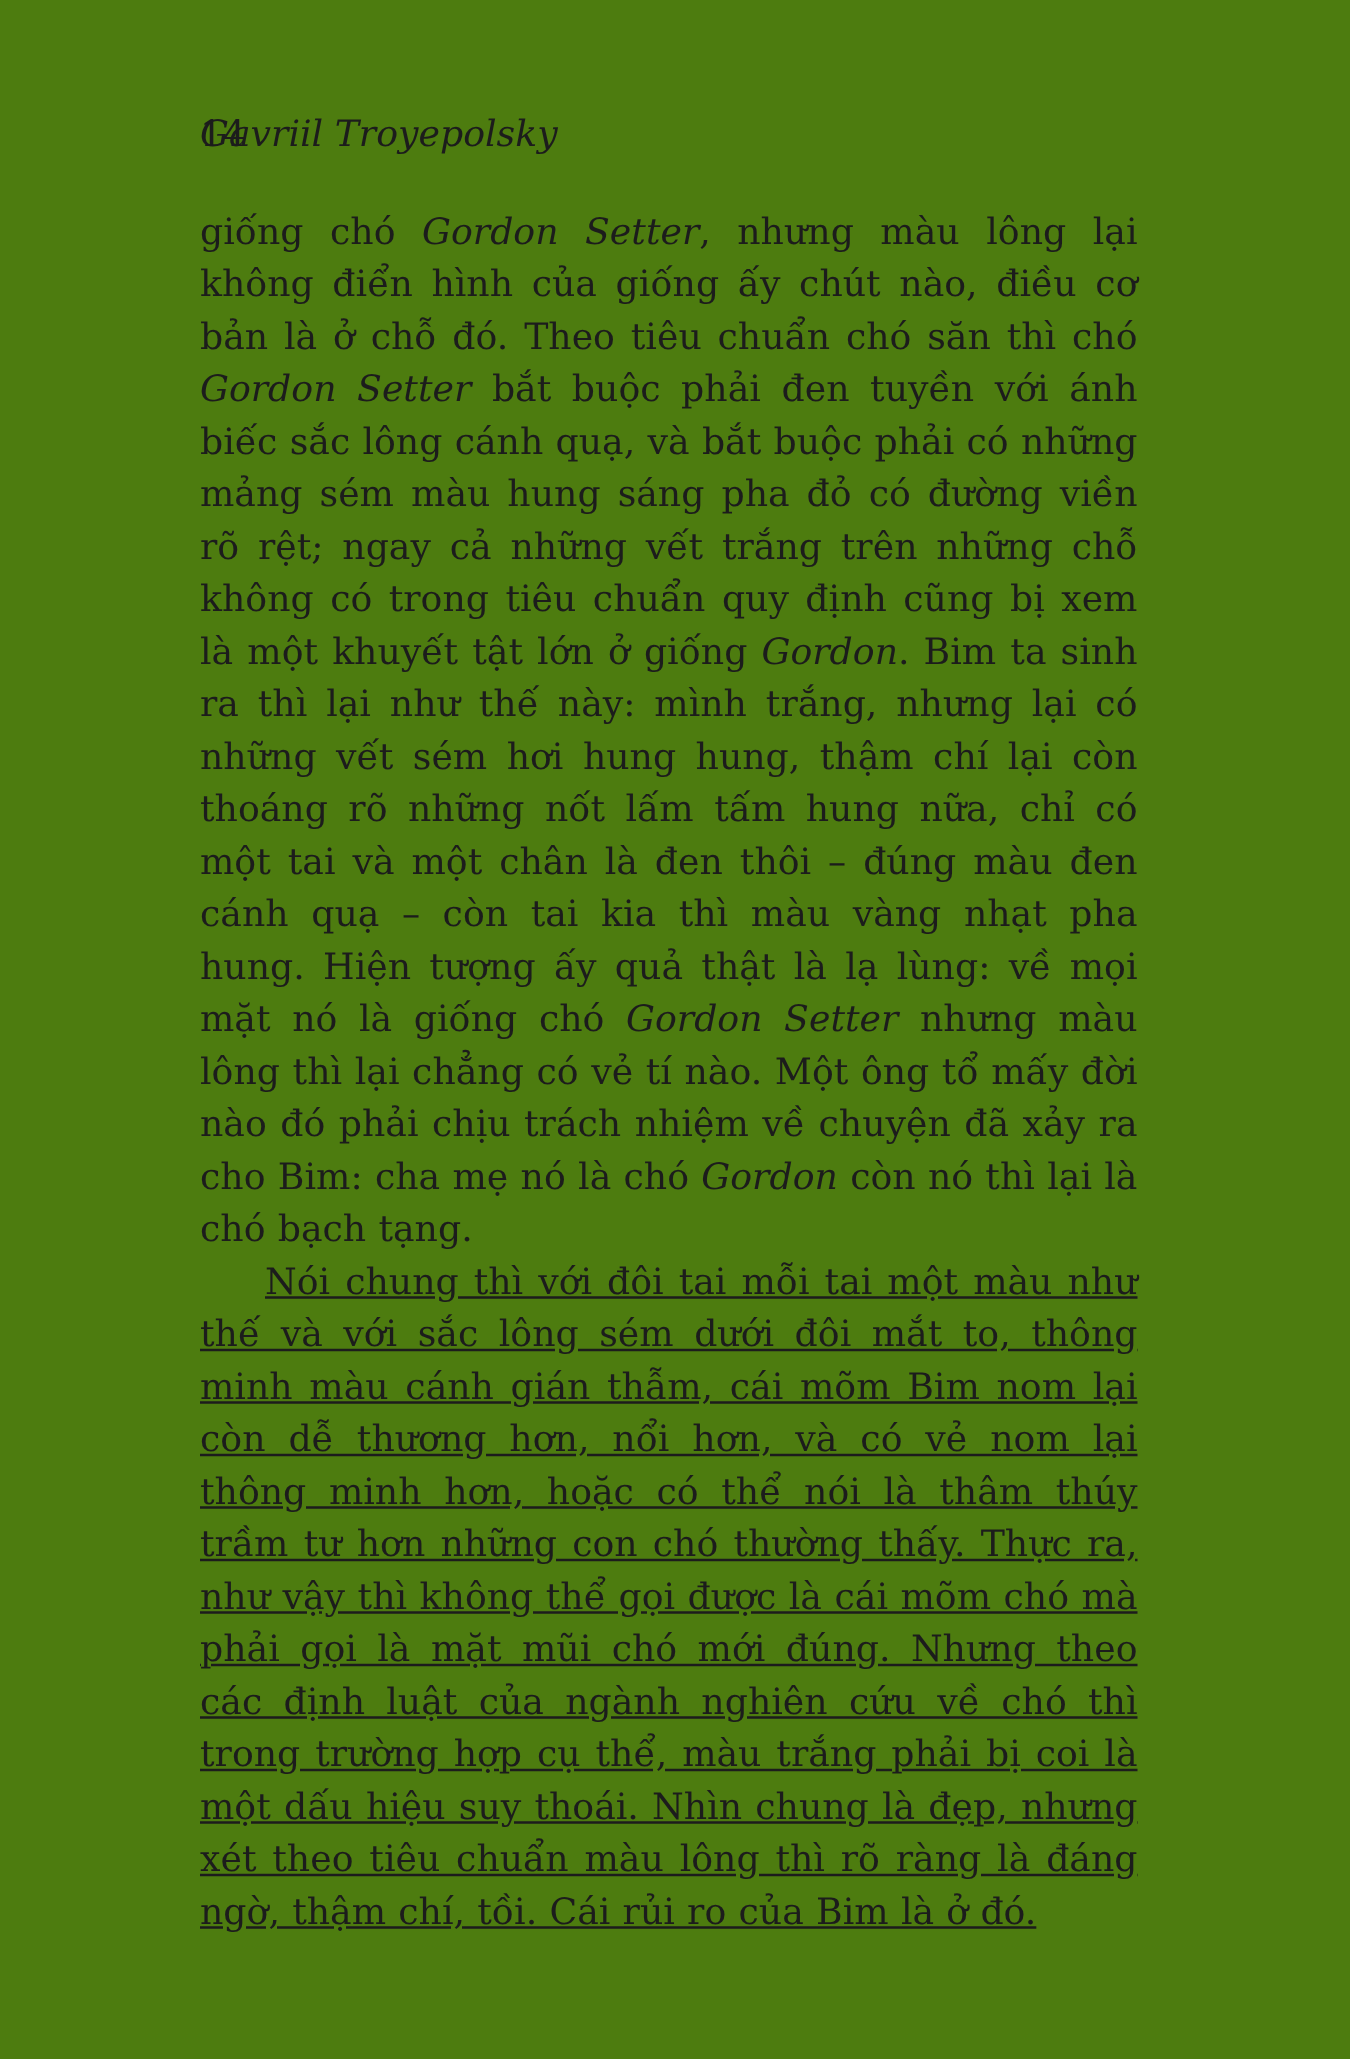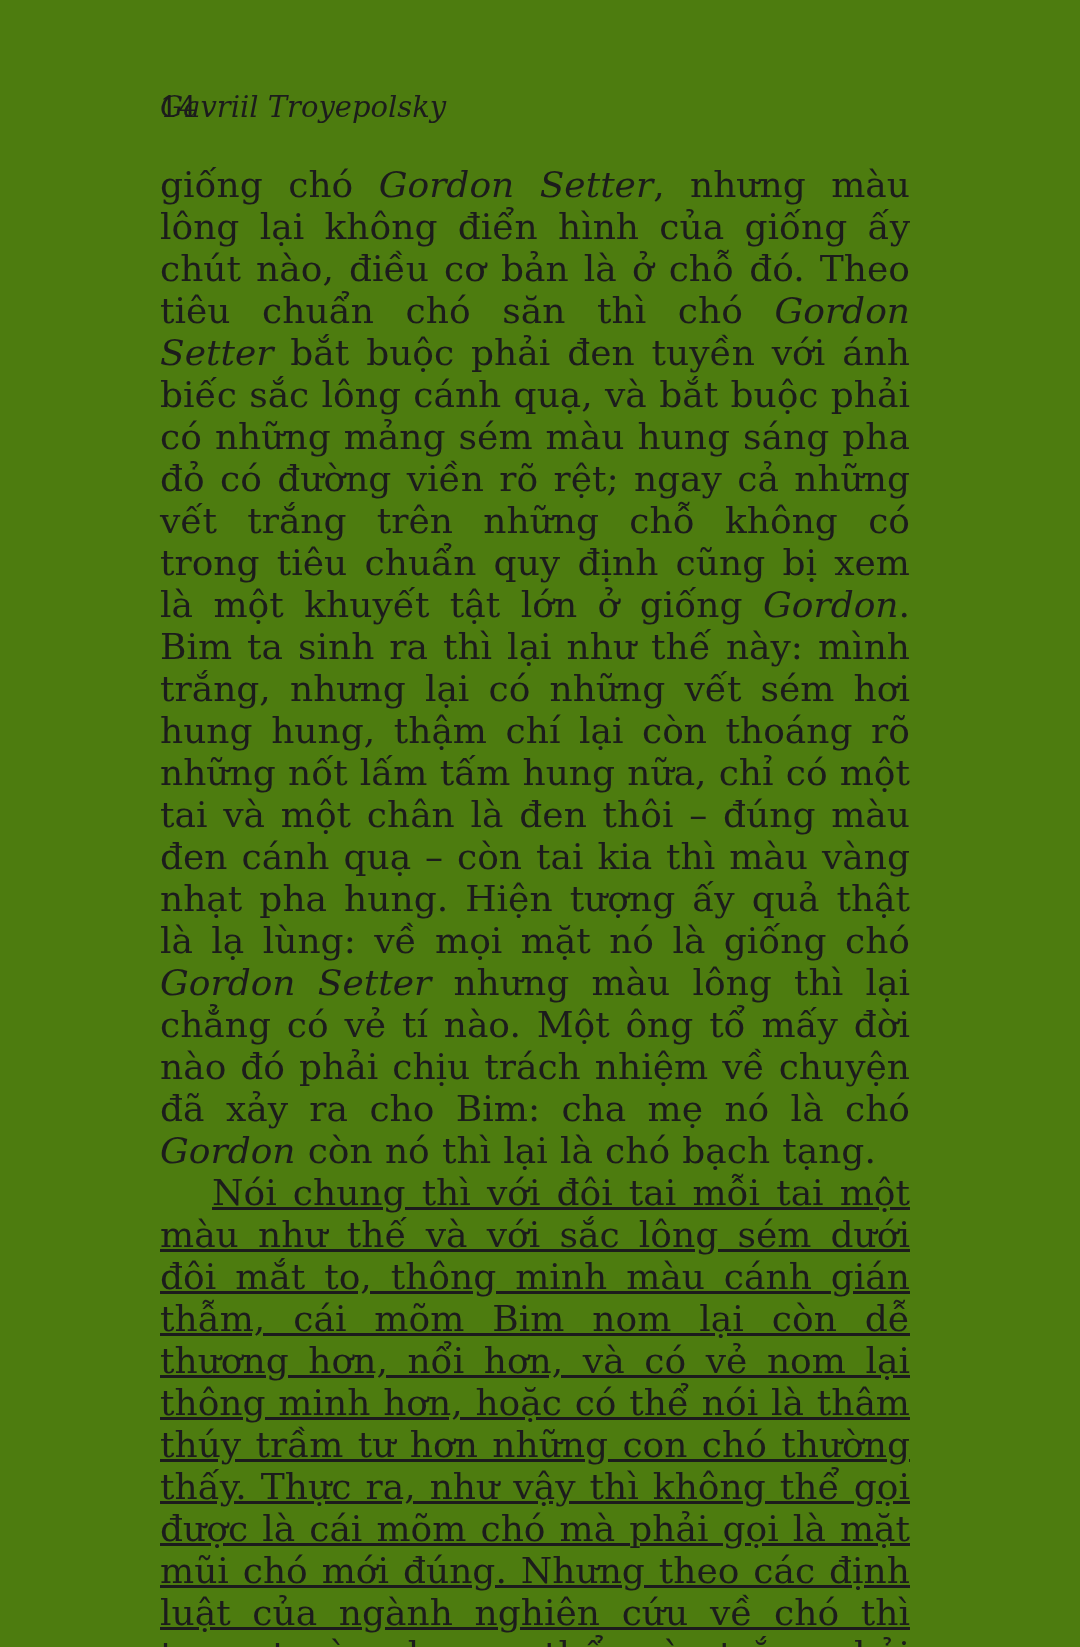--- a/index.html
+++ b/index.html
@@ -37,21 +37,21 @@
     right: 0;
     top: 0;
     text-align: left;
     font-style: italic;
   }
   .body-text {
     width: 750px;
   }
   .para {
     margin: 0;
-    font-size: 36px;
+    font-size: 29px;
     line-height: 42px;
     text-align: justify;
     hyphens: none;
     word-spacing: 0.02em;
   }
   .para.indent {
     text-indent: 52px;
     text-decoration: underline;
   }
   .para em {

